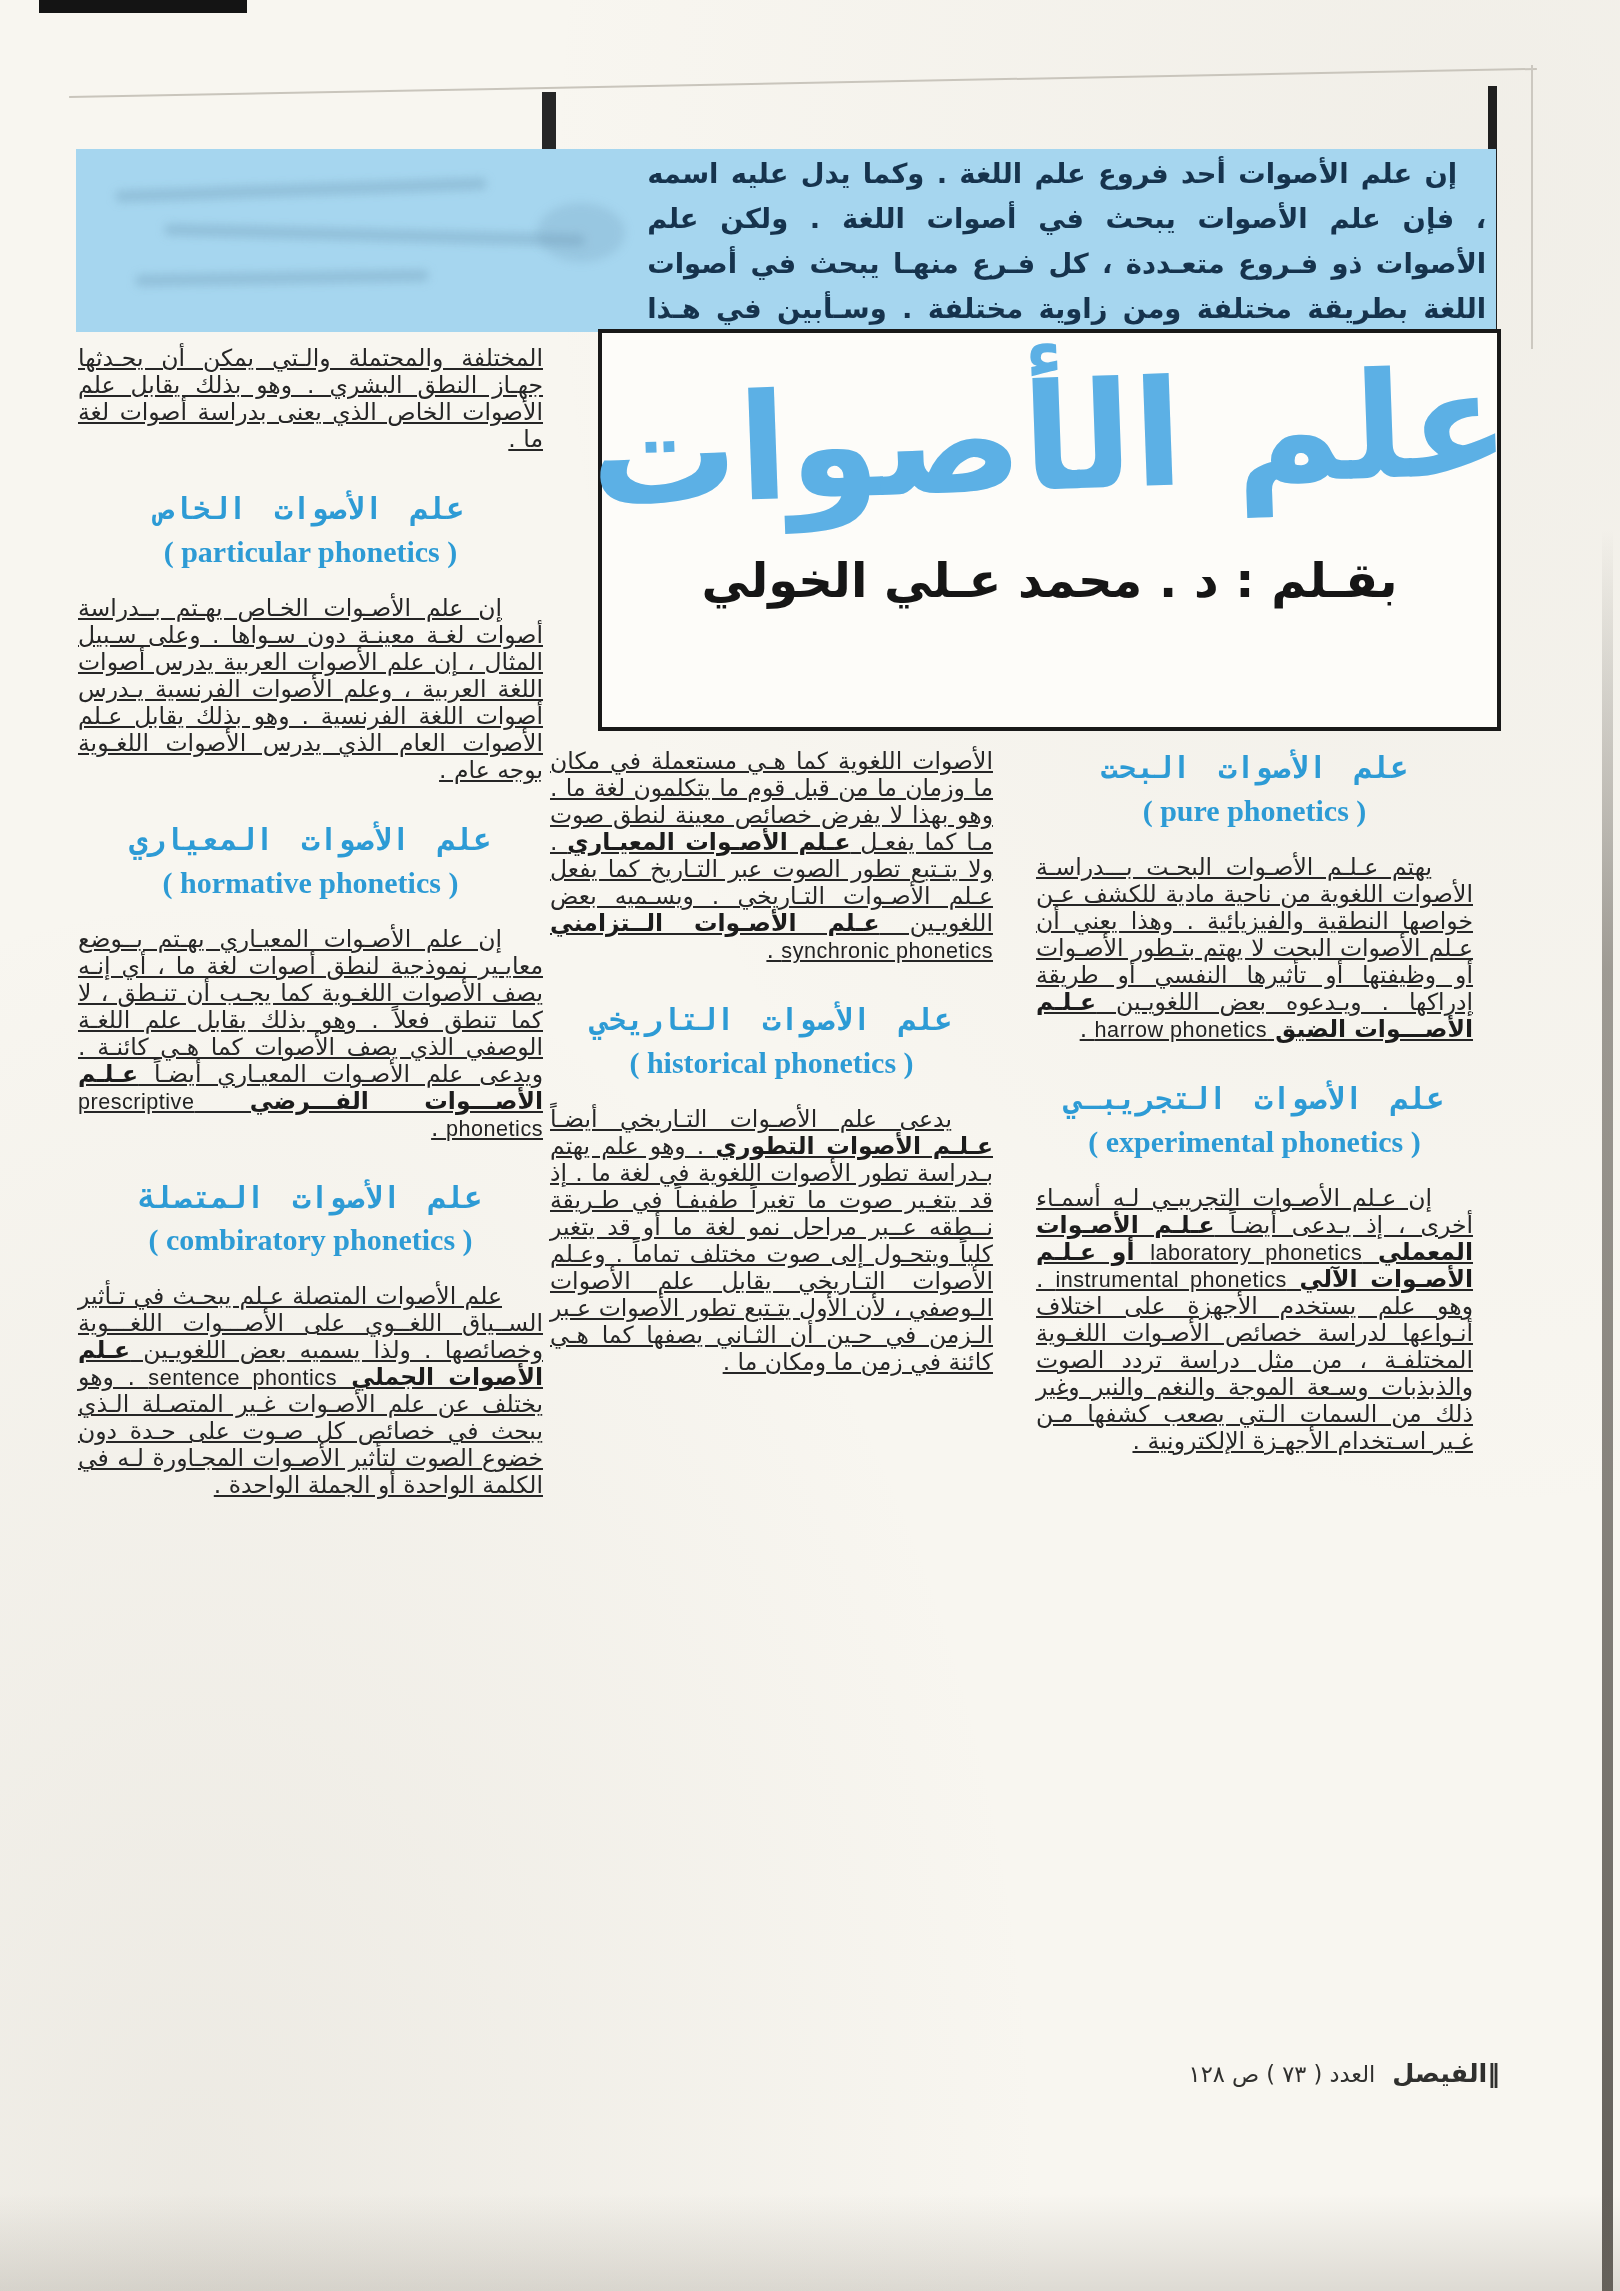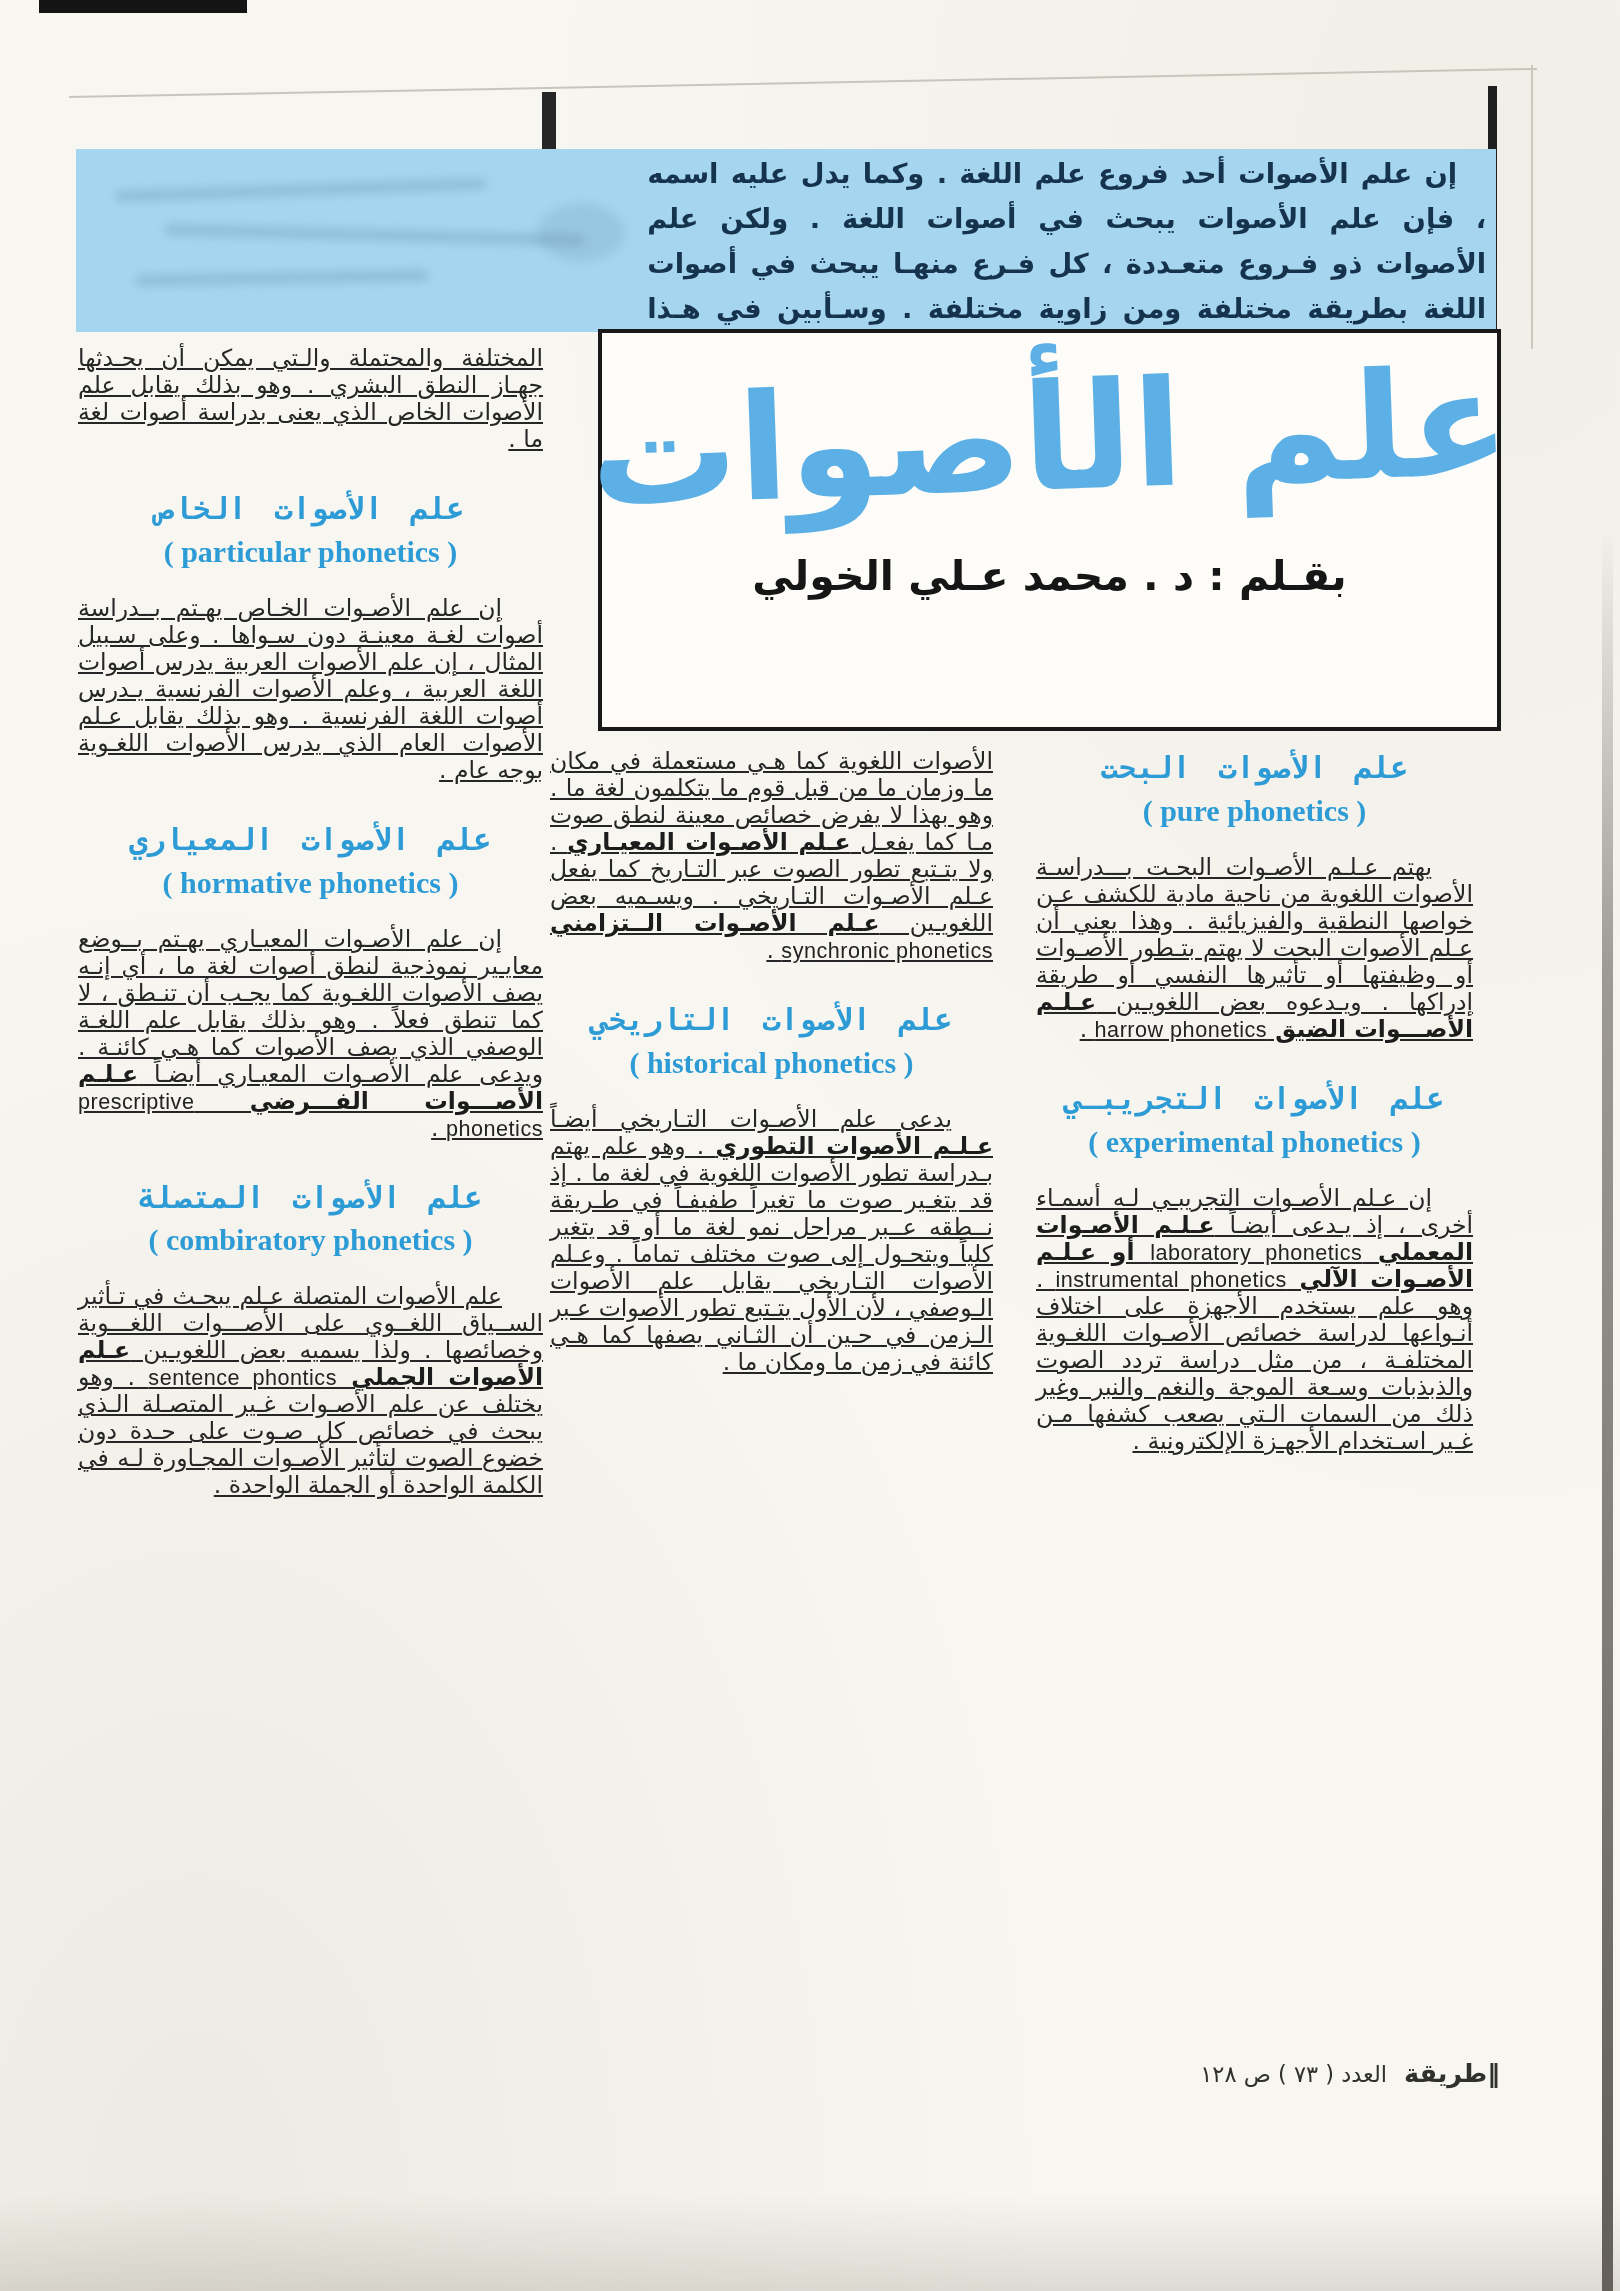--- a/index.html
+++ b/index.html
@@ -38,21 +38,21 @@
   
   .title-box{
     position:absolute;left:598px;top:329px;width:903px;height:402px;
     border:4.9px solid #191919;background:#fdfcf9;box-sizing:border-box;
     display:flex;flex-direction:column;align-items:center;justify-content:flex-start;
   }
   .big-title{
     margin-top:13.7px;font-size:147px;font-weight:bold;color:#5cb0e5;
     transform:rotate(-2deg);letter-spacing:-2px;line-height:1.25;white-space:nowrap;
   }
-  .byline{margin-top:21.6px;font-size:41px;font-weight:bold;color:#161616;}
+  .byline{margin-top:21.6px;font-size:48px;font-weight:bold;color:#161616;}
   
   .col{position:absolute;}
   .col-right{left:1036px;top:753px;width:437px;}
   .col-middle{left:550px;top:748px;width:443px;}
   .col-left{left:78px;top:345px;width:465px;}
   .section{margin-top:41px;}
   .col .section:first-child{margin-top:0;}
   .sec-ar{
     margin:0 0 7.8px 0;text-align:center;font-size:30px;line-height:35px;
     color:#2d9bd5;font-weight:bold;word-spacing:9.8px;font-family:Liberation Mono, monospace;
@@ -135,20 +135,20 @@
       <p class="para indent"><span>إن علم الأصـوات المعيـاري يهـتم بــوضع معايـير نموذجية لنطق أصوات لغة ما ، أي إنـه يصف الأصوات اللغـوية كما يجـب أن تنـطق ، لا كما تنطق فعلاً . وهو بذلك يقابل علم اللغـة الوصفي الذي يصف الأصوات كما هـي كائنـة . ويدعى علم الأصـوات المعيـاري أيضـاً </span><span class="seg-b">عـلـم الأصـــوات الفـــرضي </span><span class="seg-latin">prescriptive phonetics</span><span> .</span></p>
     </section>
     <section class="section">
       <h3 class="sec-ar">علم الأصوات المتصلة</h3>
       <div class="sec-en">( combiratory phonetics )</div>
       <p class="para indent"><span>علم الأصوات المتصلة عـلم يبحـث في تـأثير الســياق اللغــوي على الأصـــوات اللغـــوية وخصائصها . ولذا يسميه بعض اللغويـين </span><span class="seg-b">عـلم الأصوات الجملي </span><span class="seg-latin">sentence phontics</span><span> . وهو يختلف عن علم الأصـوات غـير المتصـلة الـذي يبحث في خصائص كل صـوت على حـدة دون خضوع الصوت لتأثير الأصـوات المجـاورة لـه في الكلمة الواحدة أو الجملة الواحدة .</span></p>
     </section>
   </div>
 
   <div class="footer">
-    <span class="footer-mark">‖</span><span class="footer-logo">طريقة</span>
+    <span class="footer-mark">‖</span><span class="footer-logo">الفيصل</span>
     <span class="footer-text">العدد ( ٧٣ ) ص ١٢٨</span>
   </div>
 
   <div class="edge-right"></div>
   <div class="edge-bottom"></div>
 </div>
 
 
 </body></html>

